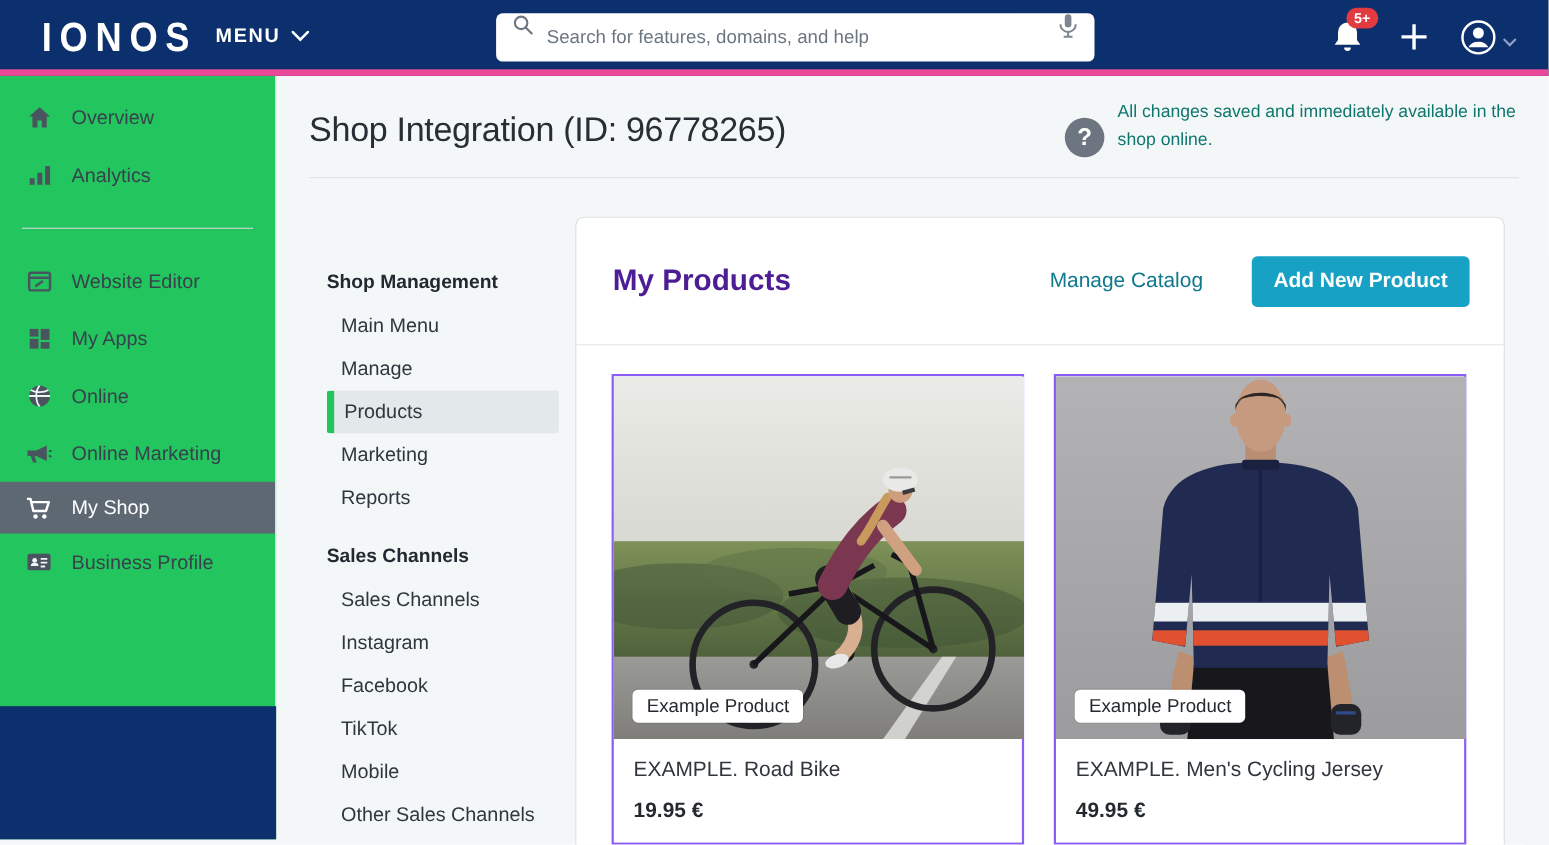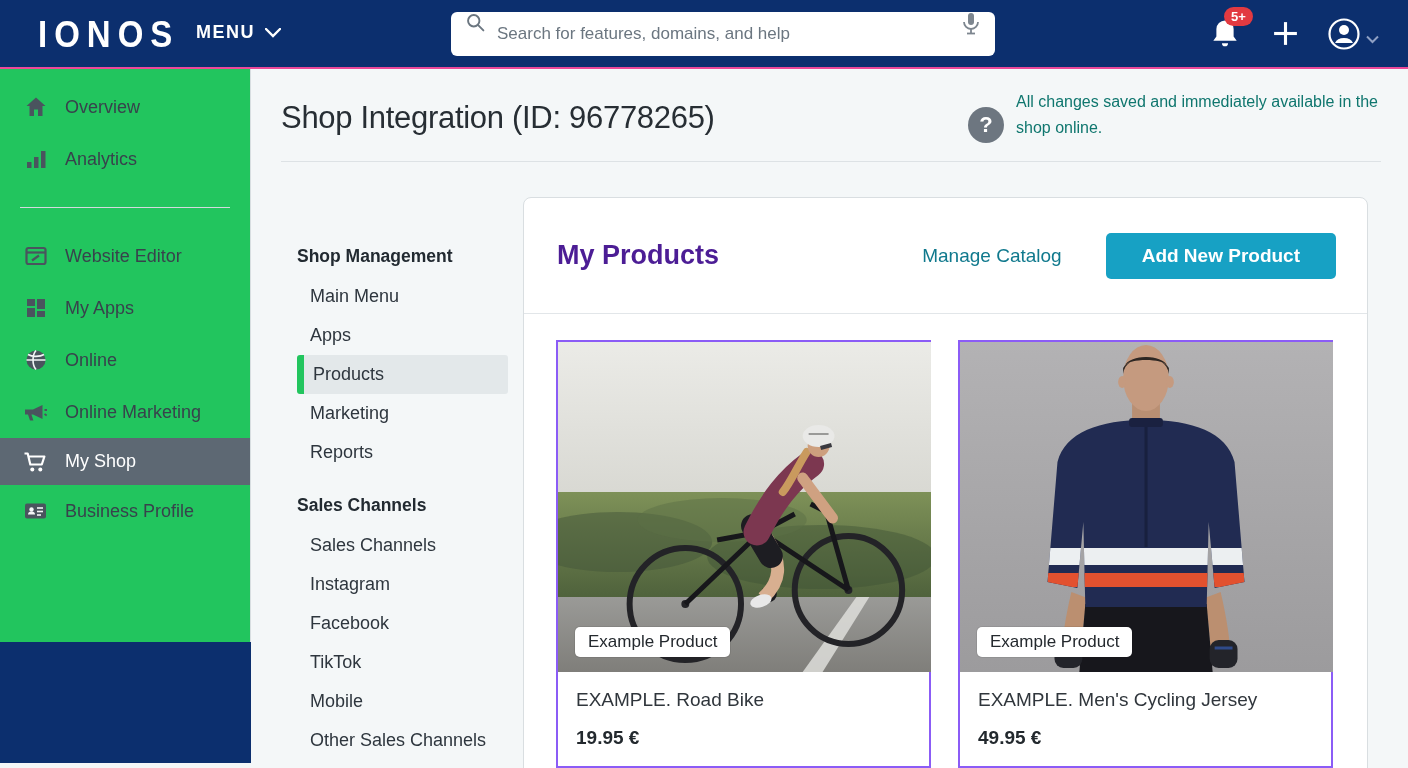--- a/index.html
+++ b/index.html
@@ -2,21 +2,21 @@
 <html><head>
 <meta charset="utf-8">
 <style>
   * { margin:0; padding:0; box-sizing:border-box; }
   html,body { width:1408px; height:768px; }
   body { font-family:"Liberation Sans", sans-serif; }
 
   .app { position:relative; width:1408px; height:768px; overflow:hidden; background:#f4f7f8; }
 
   
-  .topbar { position:absolute; top:0; left:0; width:1408px; height:69px; background:#0c2f6e; border-bottom:2px solid #ec4899; z-index:30; }
+  .topbar { position:absolute; top:0; left:0; width:1408px; height:69px; background:#0c2f6e; border-bottom:6px solid #ec4899; z-index:30; }
   .logo { position:absolute; left:38px; top:13px; color:#fff; font-size:33px; font-weight:700; letter-spacing:7px; transform:scaleY(1.12); transform-origin:top left; }
   .menu { position:absolute; left:196px; top:22px; display:flex; align-items:center; gap:10px; color:#fff; font-size:18px; font-weight:700; letter-spacing:1.5px; cursor:pointer; }
   .searchbox { position:absolute; left:451px; top:12px; width:544px; height:44px; background:#fff; border-radius:6px; display:flex; padding:0 14px; gap:11px; }
   .searchbox input { flex:1; border:none; outline:none; font-size:17px; color:#333; font-family:"Liberation Sans", sans-serif; background:transparent; }
   .searchbox input::placeholder { color:#6b7680; }
   .top-icon { position:absolute; cursor:pointer; }
   .badge { position:absolute; left:1224px; top:7px; background:#e23a41; color:#fff; font-size:13px; font-weight:700; padding:2px 7px; border-radius:10px; z-index:31; }
 
   
   .sidebar { position:absolute; top:64px; left:0; width:251px; height:699px; background:#22c55e; border-right:1px solid #d8dee1; padding-top:17px; z-index:10; }
@@ -39,21 +39,21 @@
   .subnav-title { font-size:17.5px; font-weight:700; color:#222a31; height:22px; margin-bottom:9px; }
   .subnav-title.second { margin-top:23px; }
   .subnav-item { height:39px; line-height:39px; padding-left:13px; font-size:18px; color:#2e363e; cursor:pointer; border-radius:3px; }
   .subnav-item.selected { background:#e3e8ea; border-left:7px solid #22c55e; padding-left:9px; }
 
   
   .panel { position:absolute; left:272px; top:128px; width:845px; height:575px; background:#fff; border:1px solid #d9dee1; border-radius:8px 8px 0 0; }
   .panel-head { height:116px; border-bottom:1px solid #e2e6e9; display:flex; align-items:center; padding:0 31px 0 33px; }
   .panel-title { font-size:27px; font-weight:600; color:#4c1d95; }
   .manage-link { margin-left:auto; font-size:19px; color:#10798d; cursor:pointer; }
-  .add-btn { margin-left:44px; height:46px; padding:0 36px; background:#17a1c4; border:none; border-radius:5px; color:#fff; font-size:19px; font-weight:700; font-family:"Liberation Sans", sans-serif; cursor:pointer; }
+  .add-btn { margin-left:44px; height:46px; padding:0 20px; background:#17a1c4; border:none; border-radius:5px; color:#fff; font-size:19px; font-weight:700; font-family:"Liberation Sans", sans-serif; cursor:pointer; }
   .panel-body { display:flex; gap:27px; padding:26px 32px; }
 
   .product-card { width:375px; border:2px solid #8b5cf6; background:#fff; }
   .product-image { position:relative; width:373px; height:330px; overflow:hidden; }
   .product-image svg { display:block; width:100%; height:100%; }
   .product-badge { position:absolute; left:17px; bottom:15px; background:#fff; border-radius:5px; padding:5px 13px; font-size:17px; color:#24292e; box-shadow:0 0 0 1px rgba(0,0,0,0.07); }
   .product-info { padding:17px 18px; }
   .product-name { font-size:19px; color:#30363c; }
   .product-price { font-size:19px; font-weight:700; color:#23292e; margin-top:16px; }
 </style>
@@ -203,21 +203,21 @@
 
   <main class="main">
     <h1 class="page-title">Shop Integration (ID: 96778265)</h1>
     <div class="head-divider"></div>
     <div class="help-icon">?</div>
     <div class="help-text">All changes saved and immediately available in the shop online.</div>
 
     <nav class="subnav">
       <div class="subnav-title">Shop Management</div>
       <div class="subnav-item">Main Menu</div>
-      <div class="subnav-item">Apps</div>
+      <div class="subnav-item">Manage</div>
       <div class="subnav-item selected">Products</div>
       <div class="subnav-item">Marketing</div>
       <div class="subnav-item">Reports</div>
       <div class="subnav-title second">Sales Channels</div>
       <div class="subnav-item">Sales Channels</div>
       <div class="subnav-item">Instagram</div>
       <div class="subnav-item">Facebook</div>
       <div class="subnav-item">TikTok</div>
       <div class="subnav-item">Mobile</div>
       <div class="subnav-item">Other Sales Channels</div>

